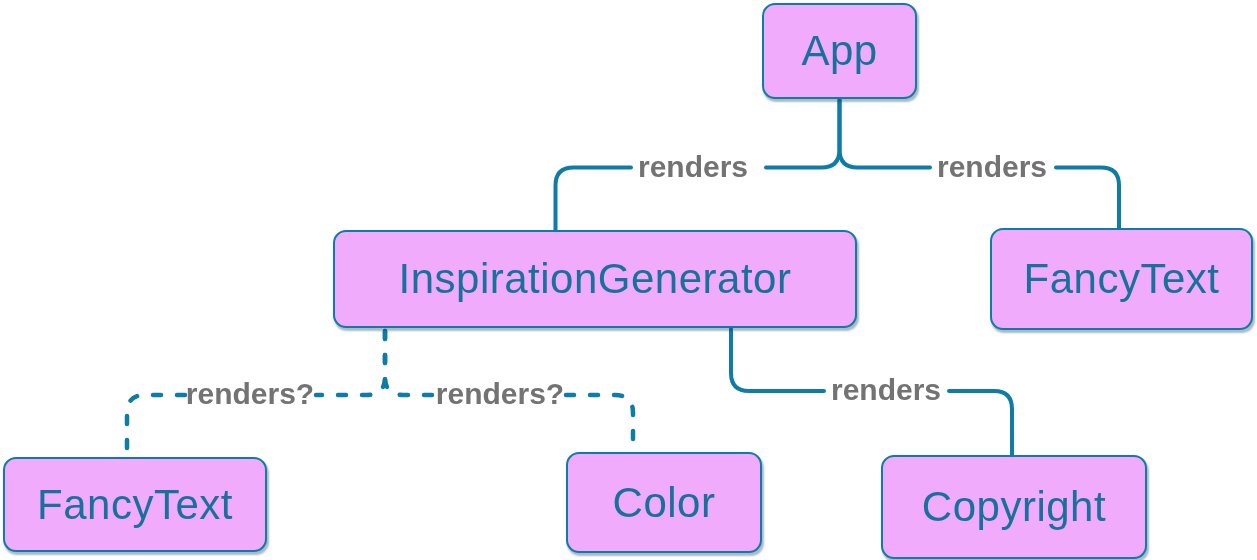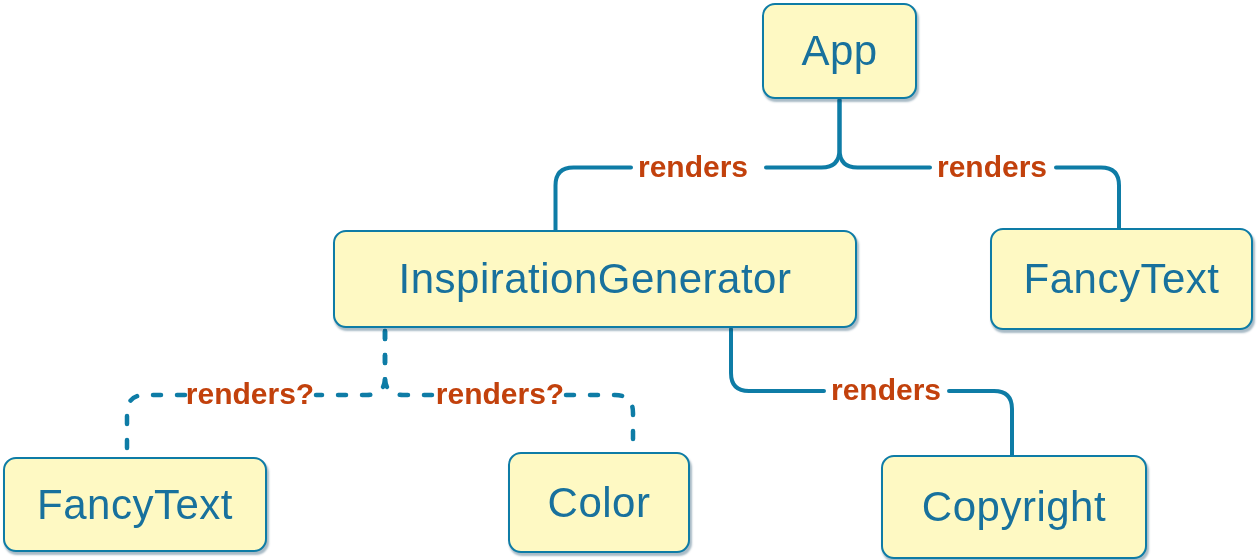--- a/index.html
+++ b/index.html
@@ -31,39 +31,39 @@
   .edge-dashed {
     fill: none;
     stroke: #0e7ca6;
     stroke-width: 4.5;
     stroke-linecap: round;
     stroke-dasharray: 8 16;
   }
   .node {
     position: absolute;
     box-sizing: border-box;
-    background: #fef9c3;
+    background: #f0abfc;
     border: 2.5px solid #0e7ca6;
     border-radius: 13px;
     display: flex;
     align-items: center;
     justify-content: center;
     box-shadow: 1.5px 3px 2px rgba(8, 60, 92, 0.35);
   }
   .node-label {
     color: #18719d;
     font-size: 42px;
     font-weight: 400;
     letter-spacing: 0.5px;
     white-space: nowrap;
   }
   .edge-label {
     position: absolute;
     transform: translate(-50%, -50%);
-    color: #c2410c;
+    color: #737373;
     font-size: 30px;
     font-weight: 700;
     white-space: nowrap;
     line-height: 1;
   }
 </style>
 </head>
 <body>
 
 <div class="canvas">
@@ -96,21 +96,21 @@
   </div>
 
   <div class="node" style="left:990px; top:228px; width:263px; height:102px;">
     <span class="node-label">FancyText</span>
   </div>
 
   <div class="node" style="left:3px; top:457px; width:264px; height:95px;">
     <span class="node-label">FancyText</span>
   </div>
 
-  <div class="node" style="left:508px; top:452px; width:182px; height:101px;">
+  <div class="node" style="left:566px; top:452px; width:196px; height:101px;">
     <span class="node-label">Color</span>
   </div>
 
   <div class="node" style="left:881px; top:455px; width:266px; height:104px;">
     <span class="node-label">Copyright</span>
   </div>
 
 </div>
 
 </body></html>

